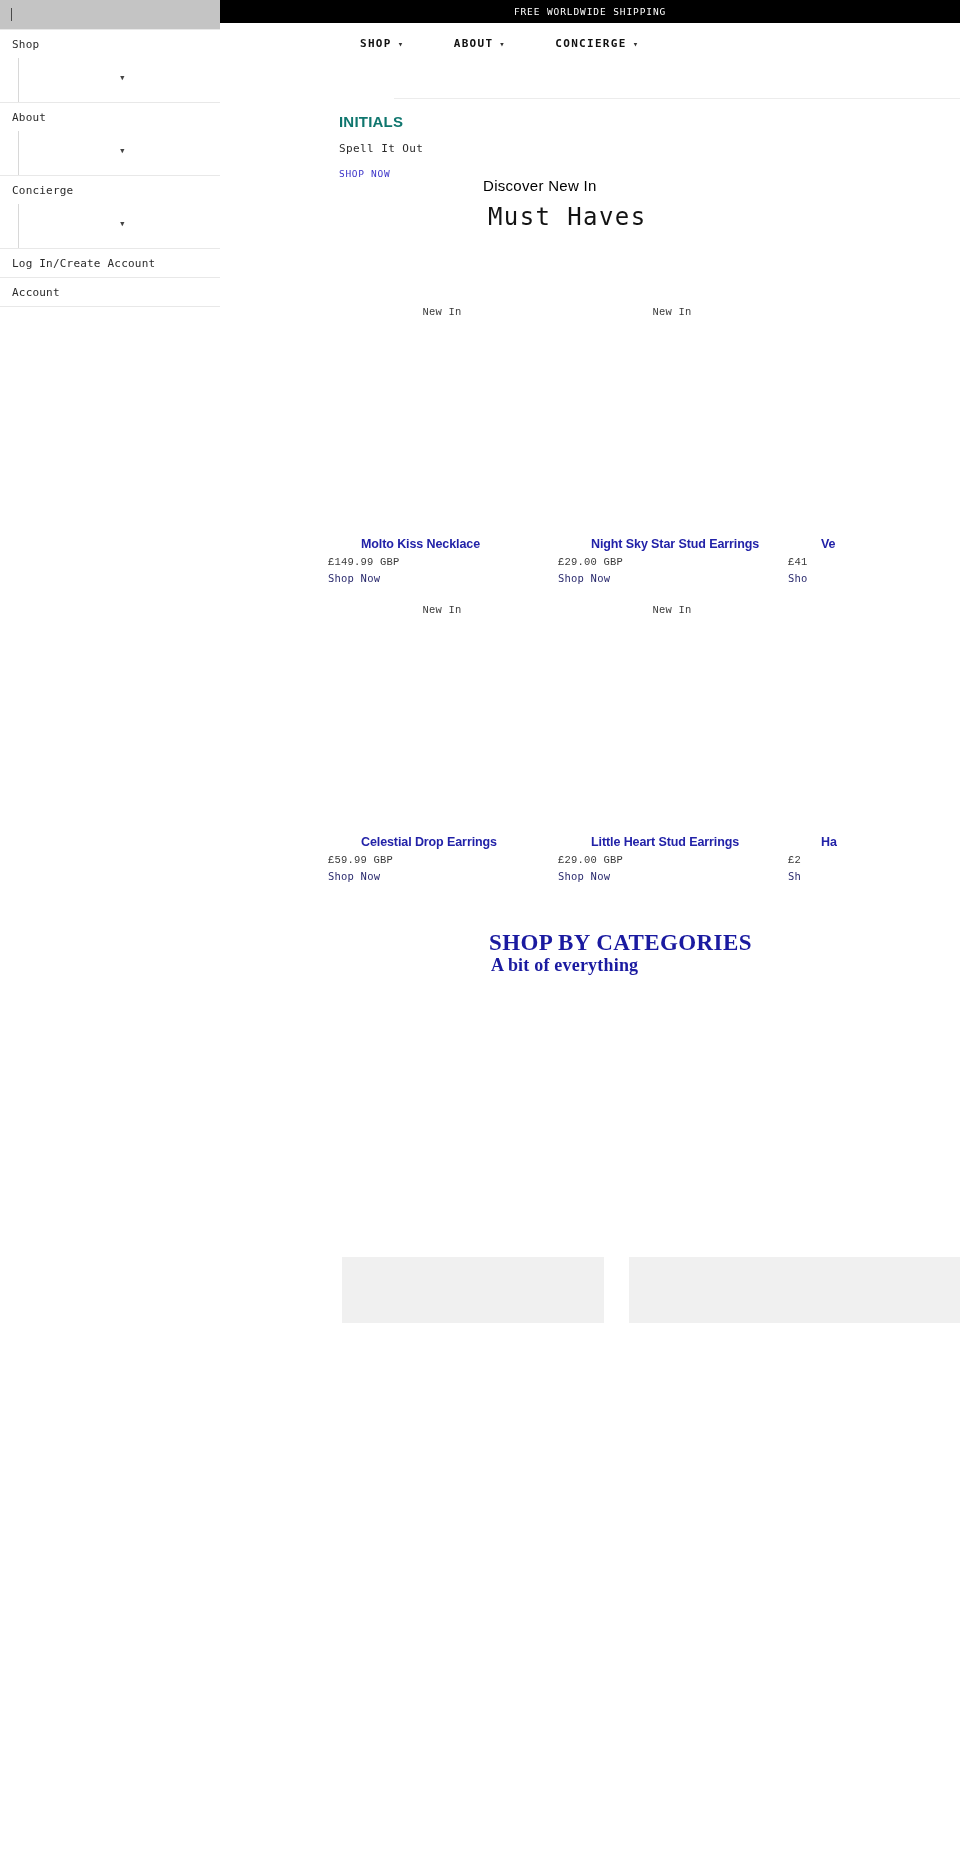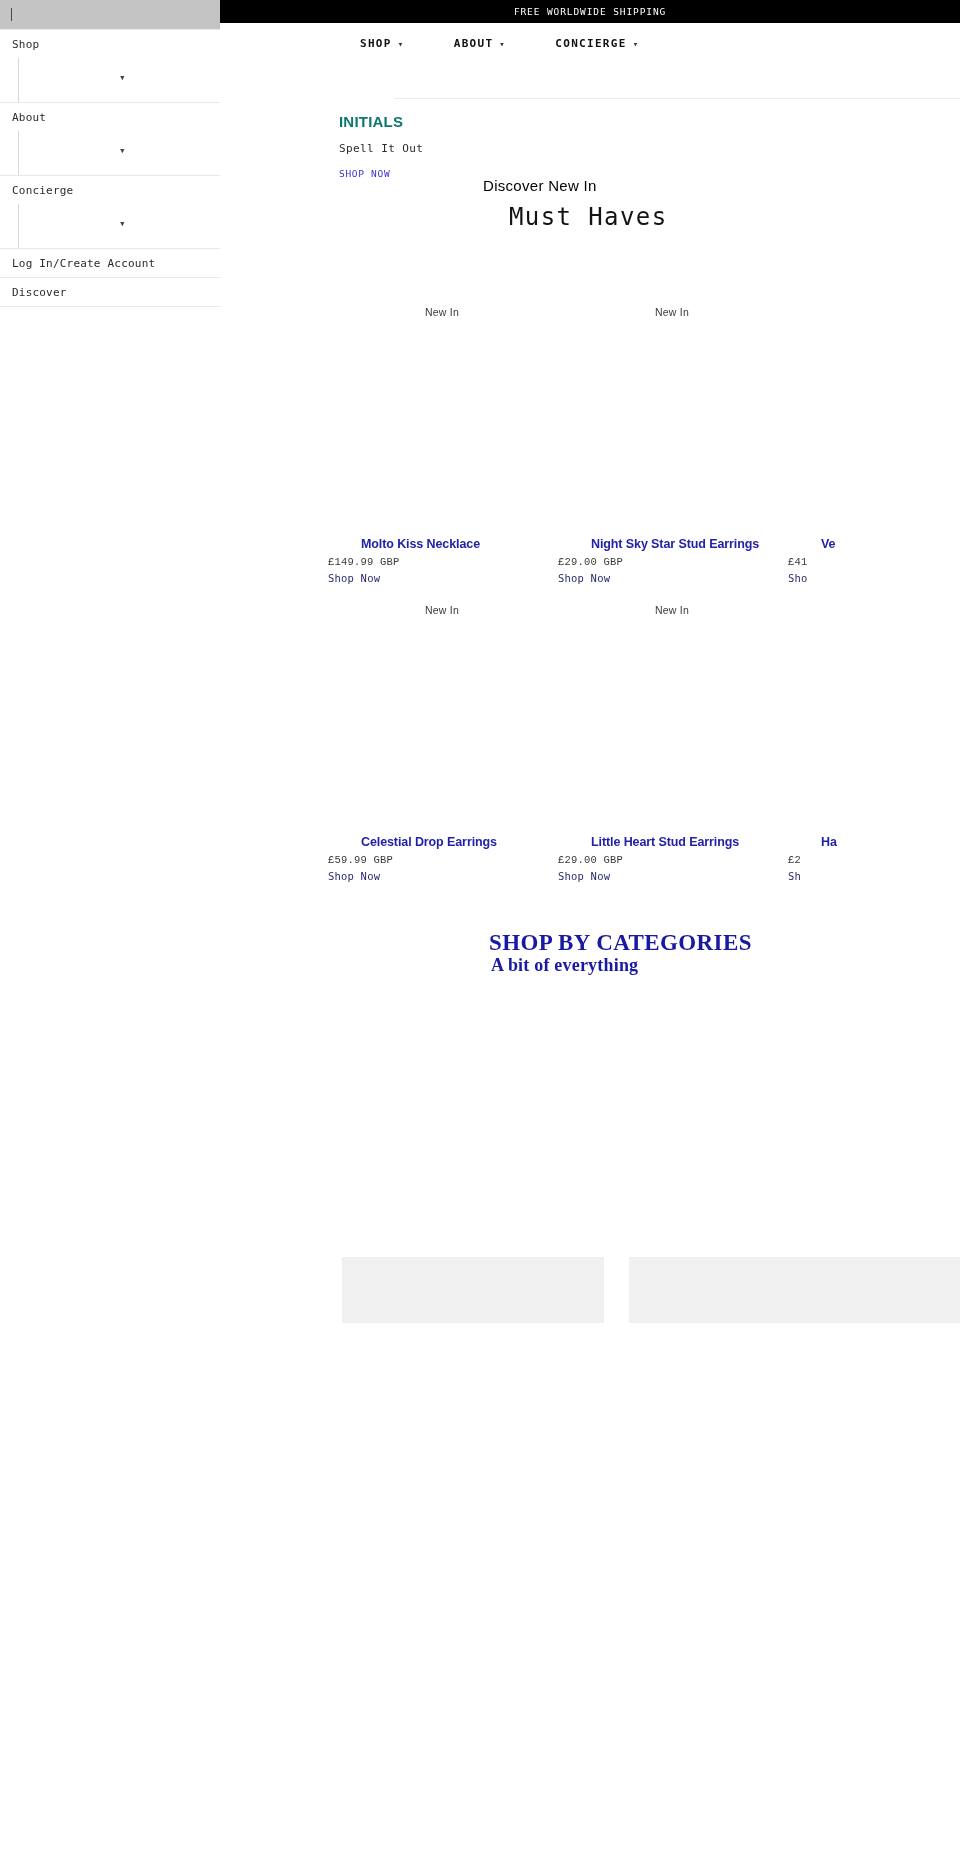--- a/index.html
+++ b/index.html
@@ -184,40 +184,40 @@
   }
   .section-title-mono {
     position: absolute;
     font-family: "DejaVu Sans Mono", monospace;
     font-size: 24px;
     color: #131313;
     letter-spacing: 1.4px;
   }
 
   #must-eyebrow { left: 483px; top: 177px; }
-  #must-title   { left: 509px; top: 203px; }
+  #must-title   { left: 488px; top: 203px; }
 
   
   .prod-grid {
     position: absolute;
     left: 328px;
     width: 700px;
   }
   .prod-row {
     position: relative;
     width: 700px;
   }
   .prod-card {
     position: absolute;
     width: 228px;
   }
   .badge-new {
     position: absolute;
     top: 0;
-    font-family: Liberation Sans, sans-serif;
+    font-family: Liberation Mono, monospace;
     font-size: 10.5px;
     color: #3a3a3a;
     letter-spacing: 0.2px;
     width: 228px;
     text-align: center;
   }
   .prod-media {
     position: absolute;
     top: 14px;
     width: 228px;
@@ -420,20 +420,20 @@
       </div>
 
       <div class="drawer-simple">
         <div class="drawer-row">
           <span>Log In/Create Account</span>
         </div>
       </div>
 
       <div class="drawer-simple">
         <div class="drawer-row">
-          <span>Discover</span>
+          <span>Account</span>
         </div>
       </div>
 
     </div>
   </aside>
 
 </div>
 
 </body></html>

